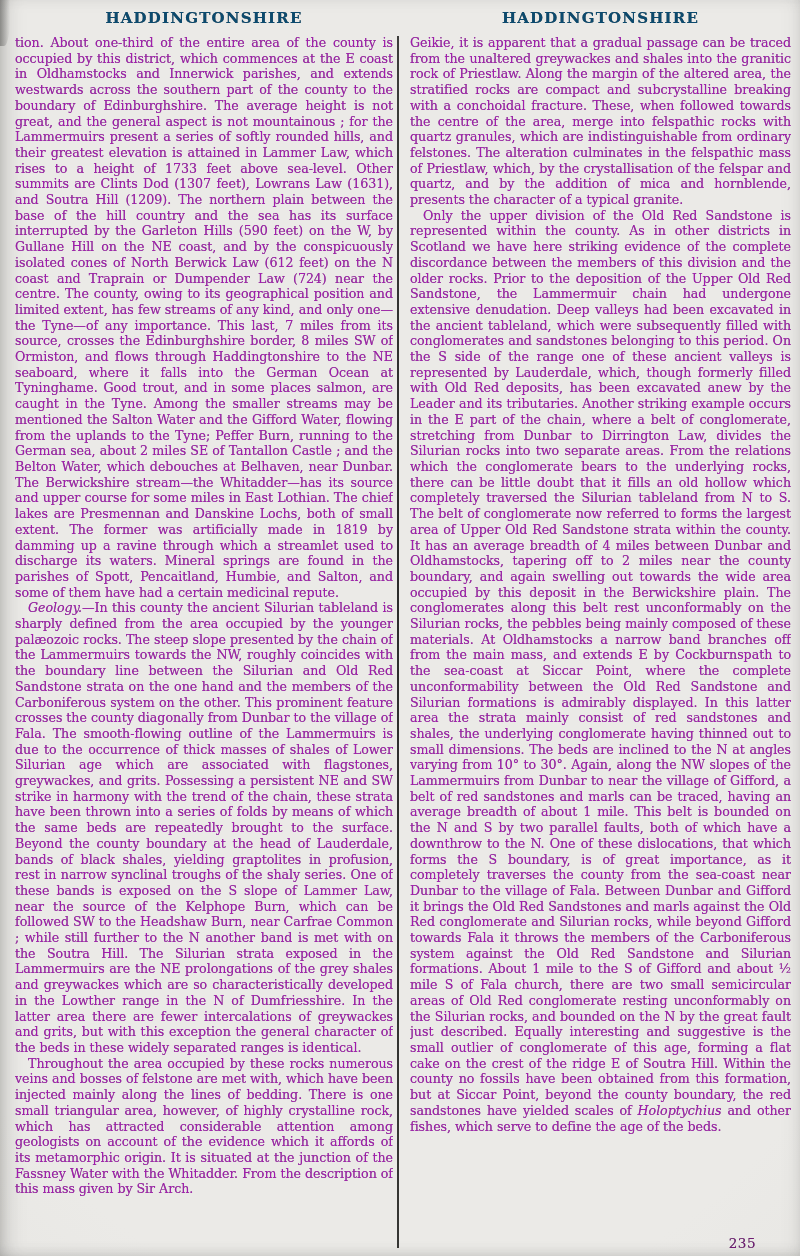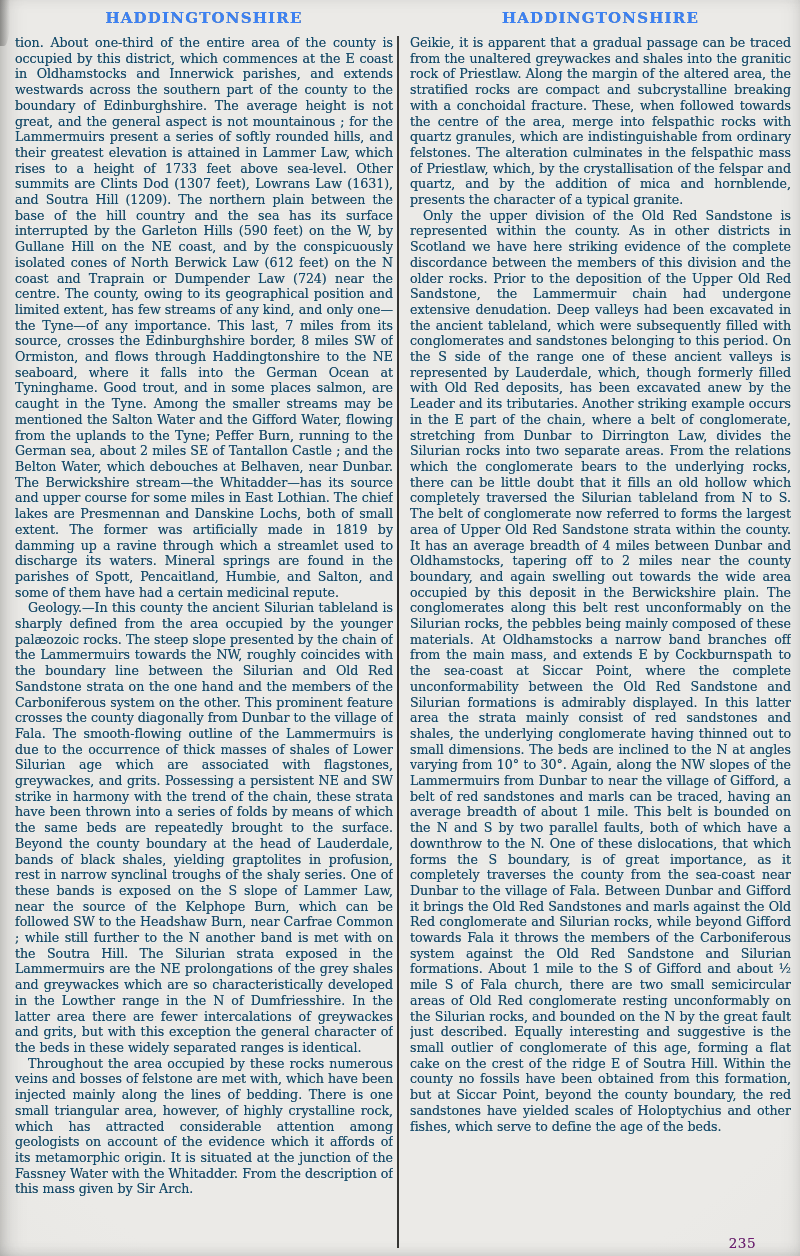--- a/index.html
+++ b/index.html
@@ -41,33 +41,33 @@
     width: 2px; height: 1212px;
     background: linear-gradient(#2a2a28, #161616 40%, #222220);
     opacity: 0.9;
   }
   .col-header {
     text-align: center;
     font-weight: bold;
     font-size: 15px;
     letter-spacing: 1.2px;
     margin-bottom: 8px;
-    color: #3b82f6;
+    color: #0c4a6e;
     text-shadow: 0 0 0.5px rgba(10,10,10,0.55);
   }
   .para {
     text-align: justify;
     font-size: 12.65px;
     line-height: 15.7px;
     letter-spacing: -0.05px;
-    color: #0c4a6e;
+    color: #a21caf;
     text-shadow: 0 0 0.5px rgba(25,25,25,0.5);
   }
   .para.indent { text-indent: 13px; }
-  .para .italic { }
+  .para .italic { font-style: italic; }
   .page-number {
     position: absolute;
     right: 44px; bottom: 5px;
     font-size: 13.5px;
     letter-spacing: 0.5px;
     color: #701a75;
     text-shadow: 0 0 0.5px rgba(25,25,25,0.5);
   }
 </style>
 </head>

